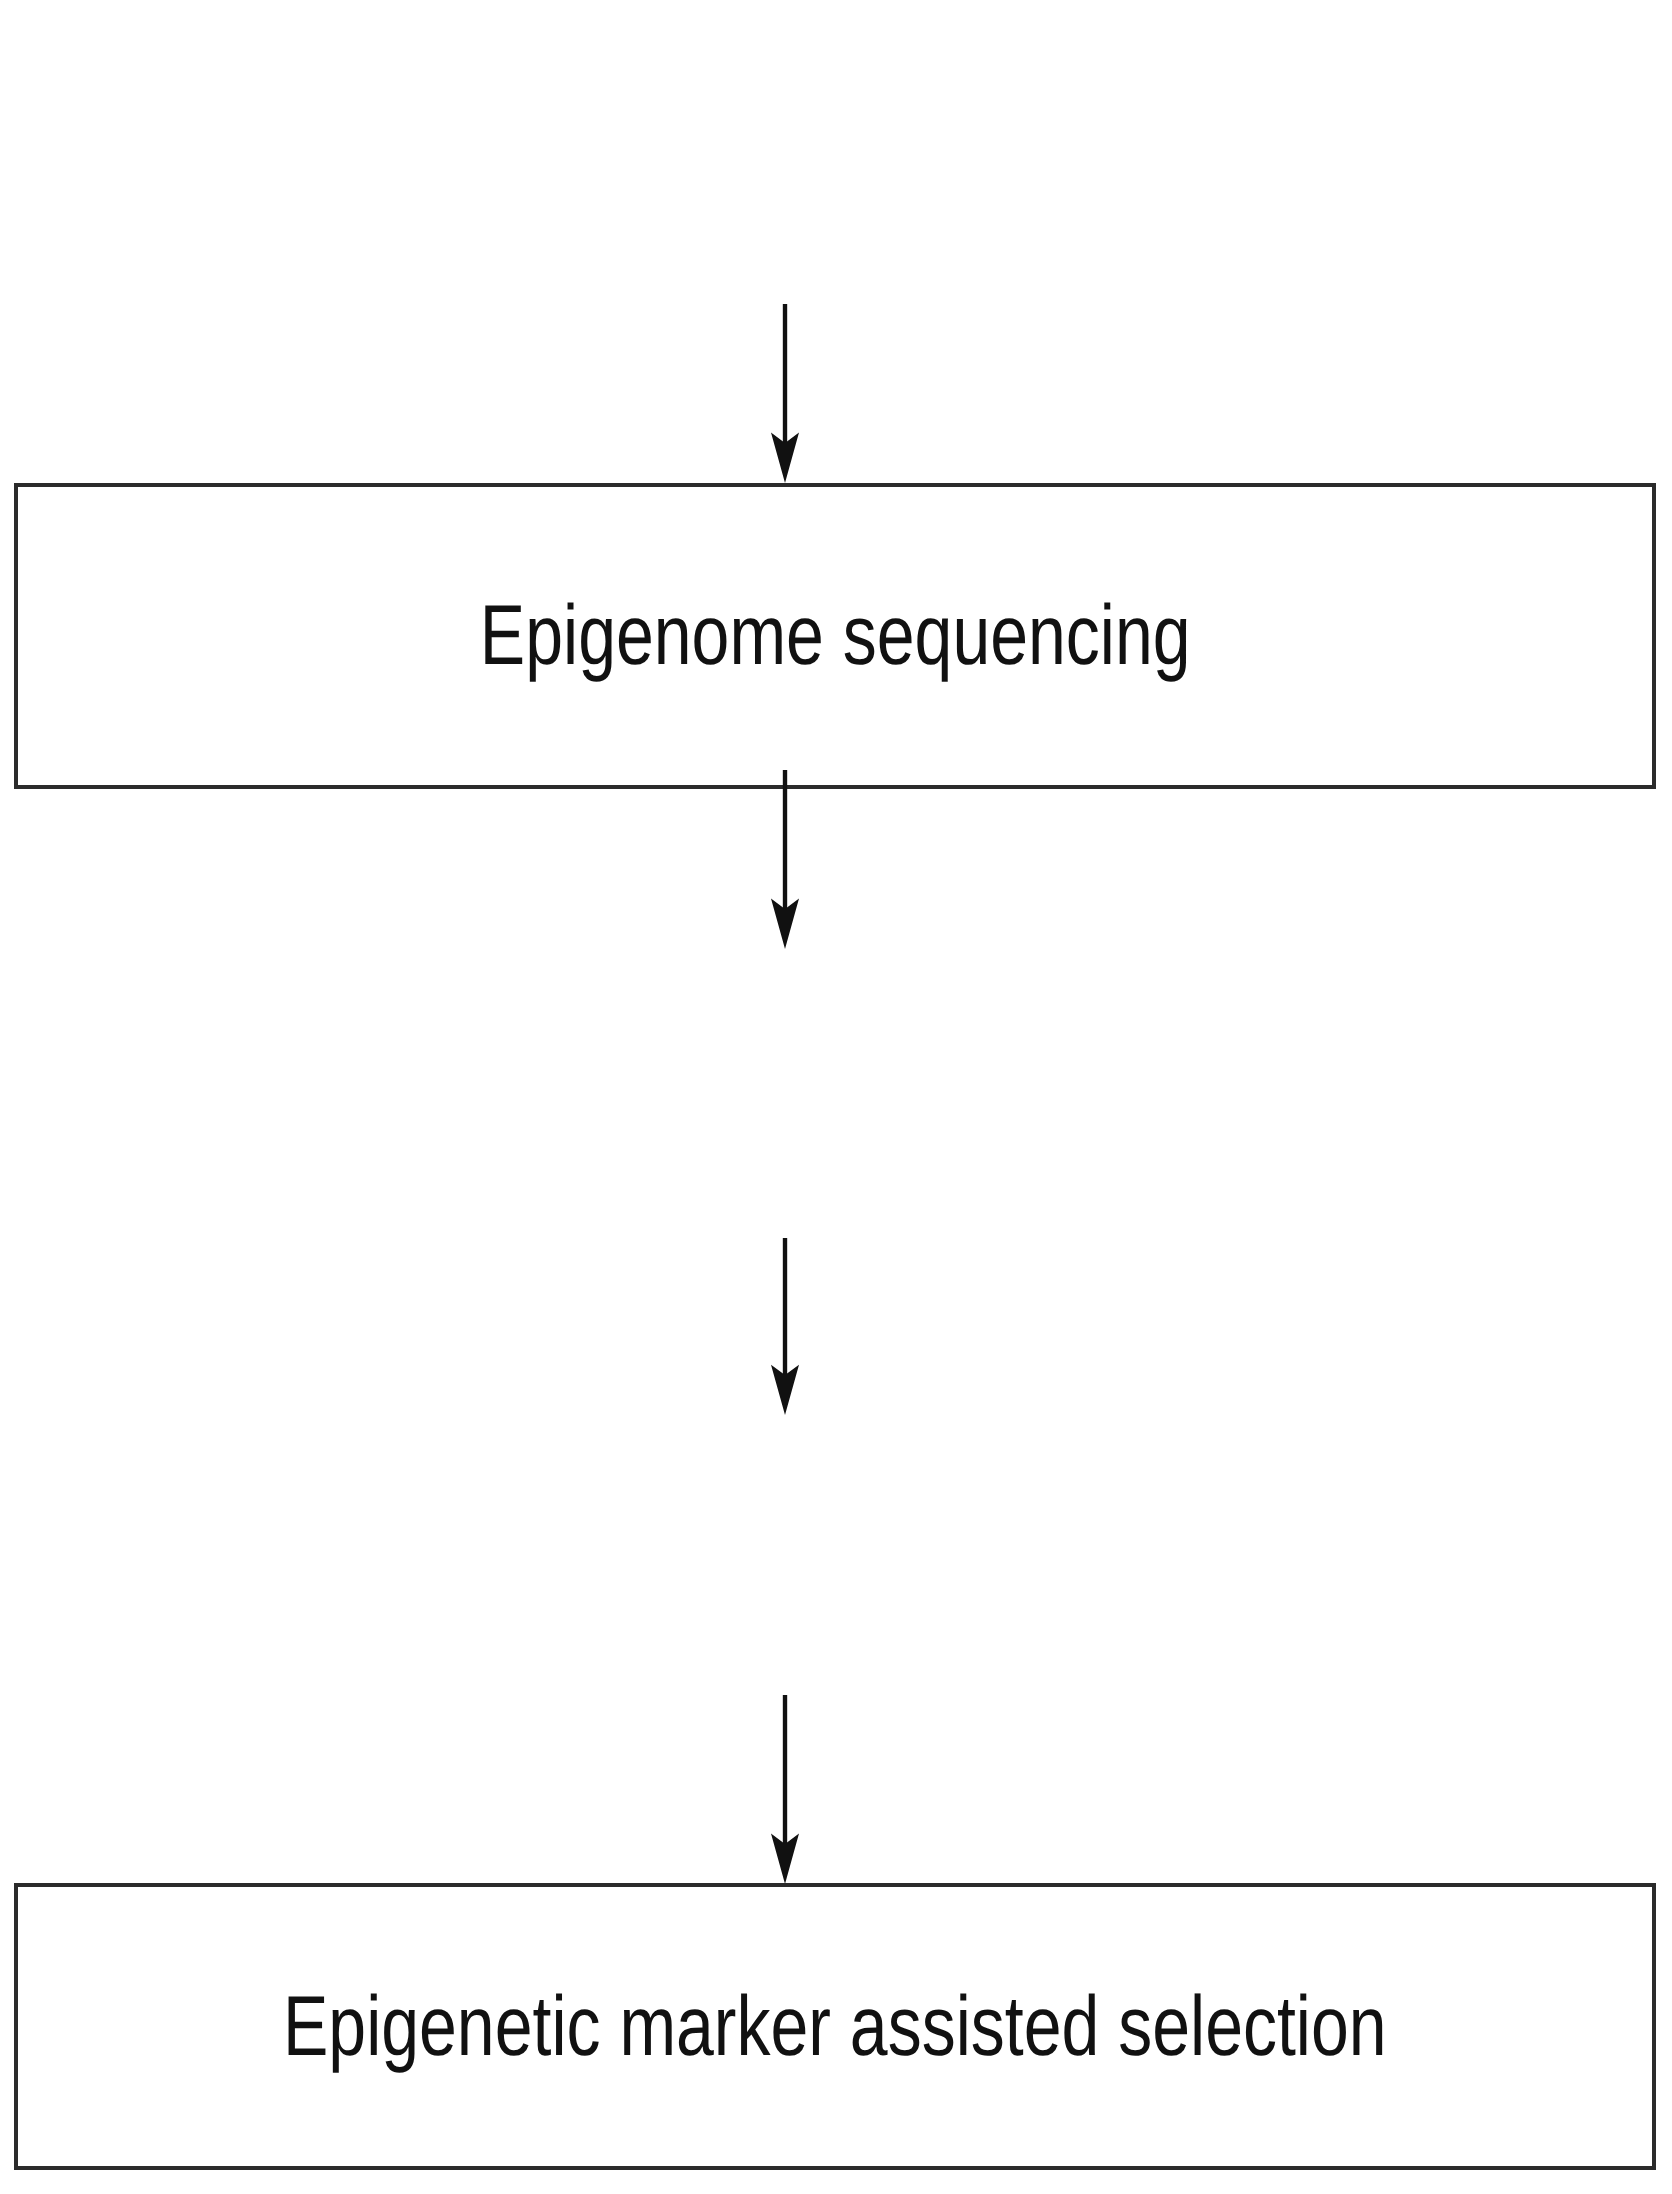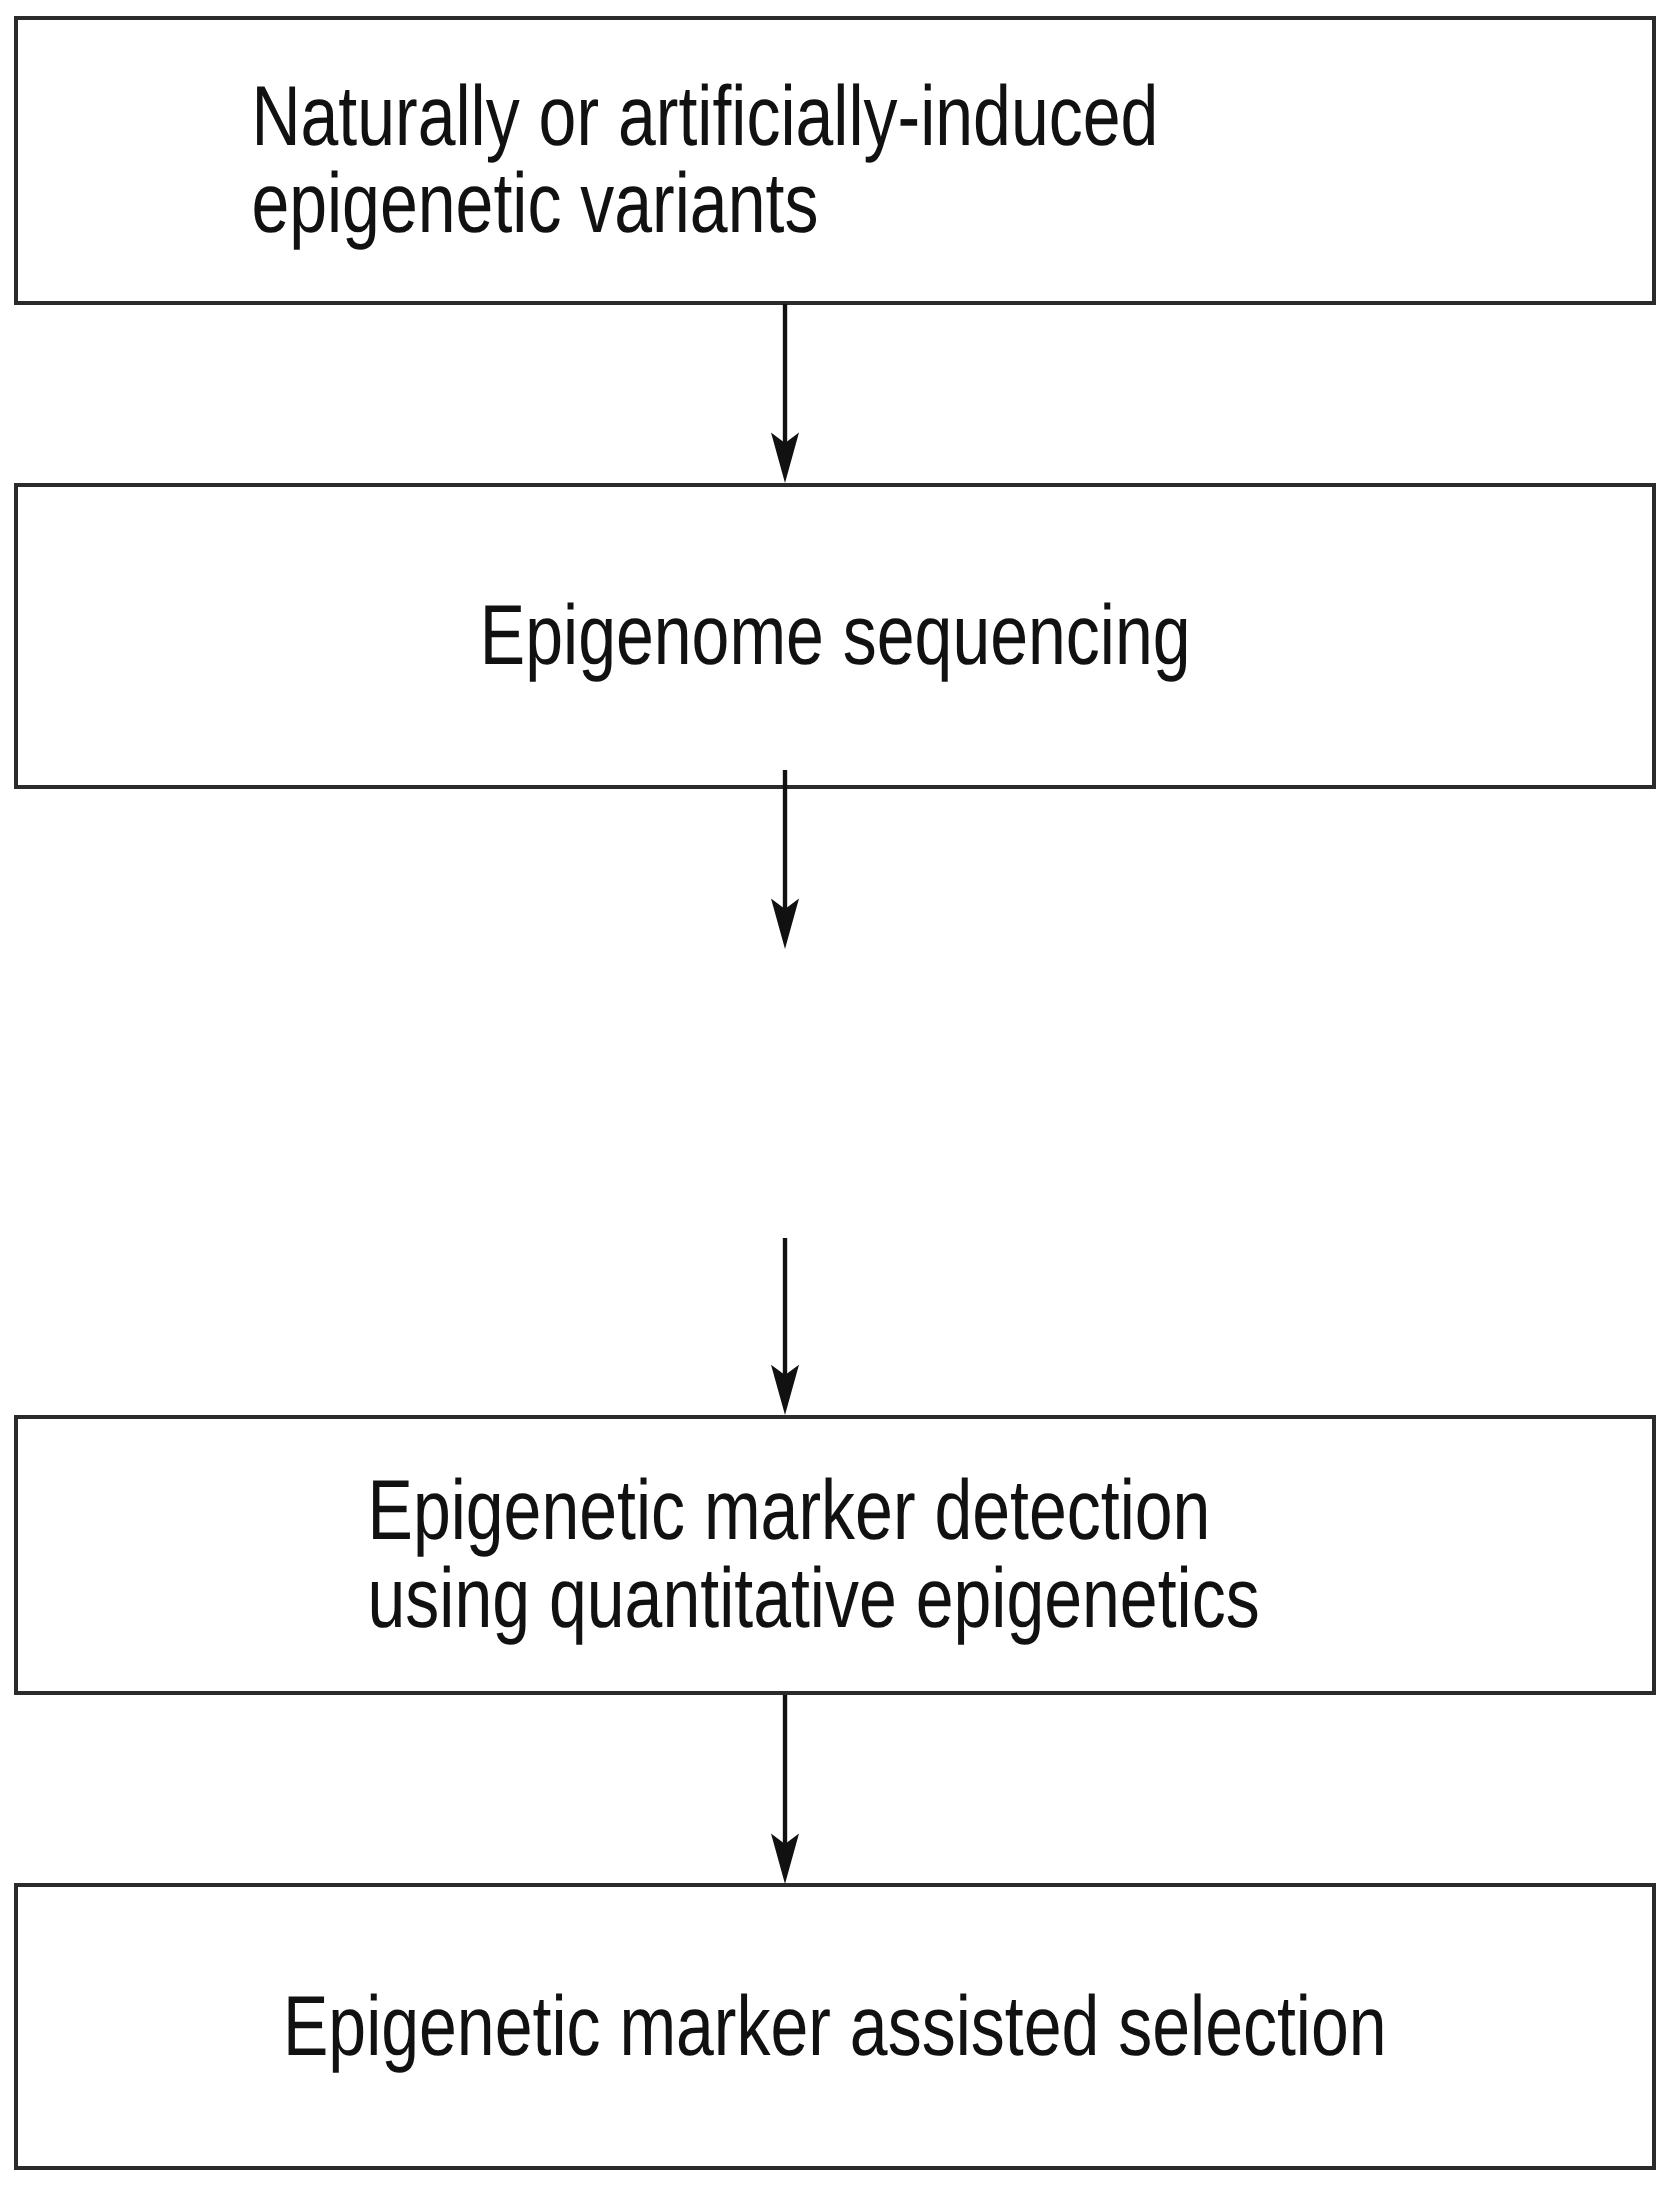--- a/index.html
+++ b/index.html
@@ -81,24 +81,20 @@
   #connector-1 { top: 304px;  height: 179px; }
   #connector-2 { top: 770px;  height: 179px; }
   #connector-3 { top: 1238px; height: 177px; }
   #connector-4 { top: 1695px; height: 189px; }
 </style>
 </head>
 <body>
 
 <div id="flowchart">
 
-  <div class="node" id="node-1">
-    <span class="node-text align-left">Naturally  or artificially-induced
-epigenetic variants</span>
-  </div>
 
   <div class="connector" id="connector-1">
     <svg viewBox="0 0 48 206" preserveAspectRatio="none">
       <line x1="24" y1="0" x2="24" y2="178" stroke="#111111" stroke-width="5"></line>
       <polygon points="24,206 8,148 24,160 40,148" fill="#111111"></polygon>
     </svg>
   </div>
 
   <div class="node" id="node-2">
     <span class="node-text align-center">Epigenome sequencing</span>
@@ -112,24 +108,20 @@
   </div>
 
 
   <div class="connector" id="connector-3">
     <svg viewBox="0 0 48 204" preserveAspectRatio="none">
       <line x1="24" y1="0" x2="24" y2="176" stroke="#111111" stroke-width="5"></line>
       <polygon points="24,204 8,146 24,158 40,146" fill="#111111"></polygon>
     </svg>
   </div>
 
-  <div class="node" id="node-4">
-    <span class="node-text align-left">Epigenetic  marker  detection
-using  quantitative  epigenetics</span>
-  </div>
 
   <div class="connector" id="connector-4">
     <svg viewBox="0 0 48 217" preserveAspectRatio="none">
       <line x1="24" y1="0" x2="24" y2="189" stroke="#111111" stroke-width="5"></line>
       <polygon points="24,217 8,159 24,171 40,159" fill="#111111"></polygon>
     </svg>
   </div>
 
   <div class="node" id="node-5">
     <span class="node-text align-center">Epigenetic  marker assisted  selection</span>

